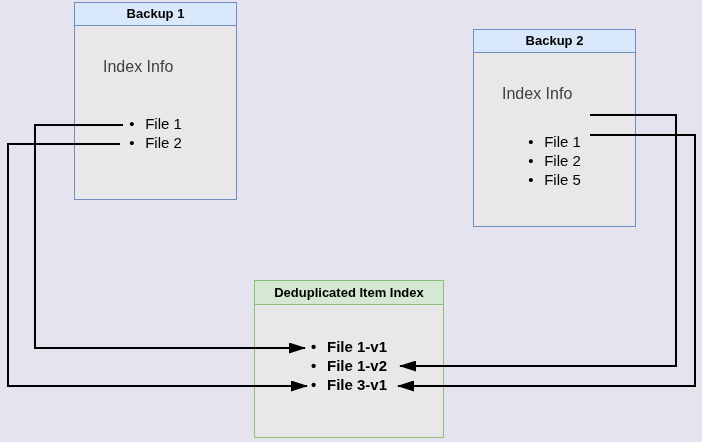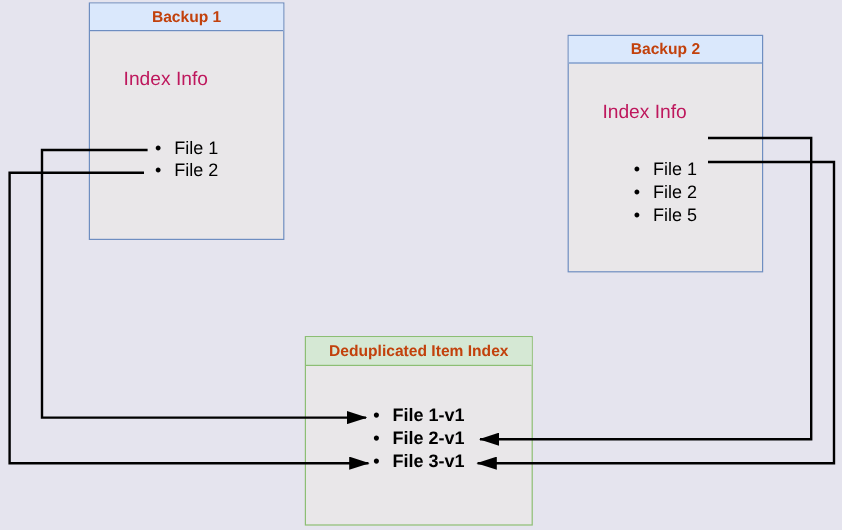--- a/index.html
+++ b/index.html
@@ -24,31 +24,31 @@
   }
   #backup1 { left: 74px;  top: 2px;   width: 163px; height: 198px; }
   #backup2 { left: 473px; top: 2px;   width: 163px; height: 198px; margin-top: 27px; }
   #dedup   { left: 254px; top: 280px; width: 190px; height: 158px; }
   .box-header {
     height: 22px;
     line-height: 22px;
     text-align: center;
     font-weight: bold;
     font-size: 13px;
-    color: #c2410c;
+    color: #000000;
     background: var(--hdr, #dae8fc);
     border-bottom: 1.5px solid var(--brd, #6e8ec1);
   }
   #dedup .box-header { height: 23px; line-height: 23px; }
   .box-label {
     position: absolute;
     left: 28px;
     top: 55px;
     font-size: 16px;
-    color: #be185d;
+    color: #404040;
     white-space: nowrap;
   }
   .file-list {
     position: absolute;
     left: 0;
     right: 0;
     margin: 0;
     padding: 0;
     list-style: none;
     display: flex;
@@ -110,21 +110,21 @@
           <li>File 5</li>
         </ul>
     </div>
   </div>
 
   <div class="box" id="dedup" style="--hdr: #d5e8d4; --brd: #8cbe74; background: rgb(233, 231, 233);">
     <div class="box-header">Deduplicated Item Index</div>
     <div class="box-body">
       <ul class="file-list">
           <li>File 1-v1</li>
-          <li>File 2-v1</li>
+          <li>File 1-v2</li>
           <li>File 3-v1</li>
         </ul>
     </div>
   </div>
 
   <svg id="edge-layer" viewBox="0 0 702 442" xmlns="http://www.w3.org/2000/svg">
     <defs>
       <marker id="arrowhead" markerUnits="userSpaceOnUse" markerWidth="17" markerHeight="11" refX="16" refY="5.5" orient="auto">
         <path d="M0,0 L17,5.5 L0,11 Z" fill="#000"></path>
       </marker>

